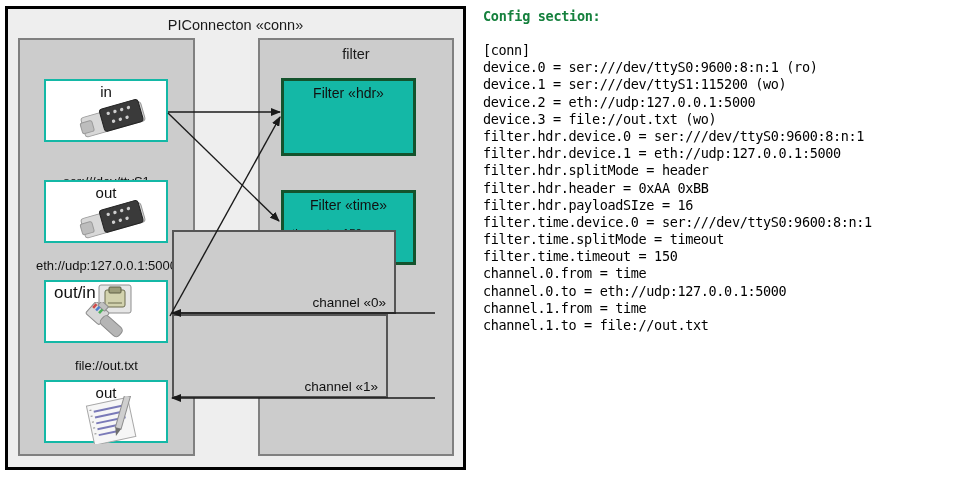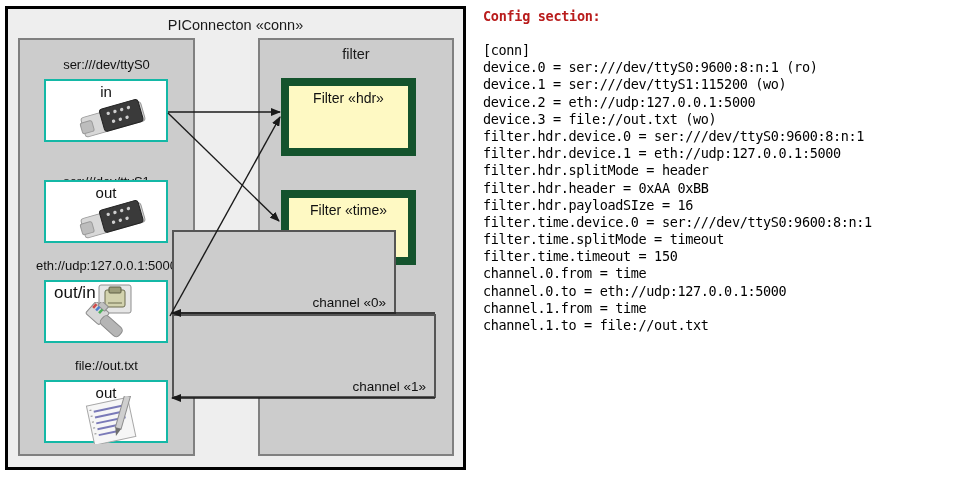--- a/index.html
+++ b/index.html
@@ -40,21 +40,21 @@
     box-sizing:border-box;
   }
   .dev-io{
     position:absolute;left:0;top:2px;width:100%;text-align:center;
     font-size:15px;color:#111111;font-weight:400;
   }
   .dev-io.left{text-align:left;left:8px;width:auto;font-size:17px;top:1px;}
 
   
   .filter-box{
-    position:absolute;background:#fef9c3;border:8px solid #14532d;
+    position:absolute;background:#14b8a6;border:3px solid #14532d;
     box-sizing:border-box;
   }
   .filter-title{
     position:absolute;left:0;top:4px;width:100%;text-align:center;
     font-size:14px;color:#111111;
   }
   .filter-attrs{
     position:absolute;left:8px;font-size:11.5px;color:#111111;line-height:15px;
   }
 
@@ -67,21 +67,21 @@
     position:absolute;right:8px;bottom:2px;font-size:13.5px;color:#111111;
     white-space:nowrap;
   }
 
   svg.edges{position:absolute;left:0;top:0;width:478px;height:484px;pointer-events:none;}
 
   
   #config{position:absolute;left:478px;top:0;width:486px;height:484px;background:#ffffff;}
   #config-heading{
     position:absolute;left:5px;top:8px;font-family:"DejaVu Sans Mono","Liberation Mono",monospace;
-    font-size:13.5px;font-weight:bold;color:#b91c1c;letter-spacing:-0.3px;
+    font-size:13.5px;font-weight:bold;color:#15803d;letter-spacing:-0.3px;
   }
   #config-lines{
     position:absolute;left:5px;top:42px;
     font-family:"DejaVu Sans Mono","Liberation Mono",monospace;
     font-size:13.5px;color:#000000;line-height:17.2px;white-space:pre;
     letter-spacing:-0.35px;
   }
   .cfg-line{display:block;height:17.2px;}
 
   
@@ -93,21 +93,20 @@
 <div id="root">
 
   <div id="diagram">
 
     <div class="outer-frame">
       <div class="outer-title">PIConnecton «conn»</div>
     </div>
 
     <div class="panel" id="devices-panel"></div>
 
-    <div class="dev-label" style="left:18px;top:57px;width:177px;">ser:///dev/ttyS0</div>
     <div class="dev-box" style="left:44px;top:79px;width:124px;height:63px;">
       <div class="dev-io">in</div>
       <svg class="icon" style="left:26px;top:16px;" width="84" height="44" viewBox="0 0 84 44">
         <g transform="rotate(-16 42 22)">
           <rect x="10" y="12" width="62" height="20" rx="3" fill="#d8d8d8" stroke="#9a9a9a"></rect>
           <rect x="30" y="9" width="40" height="23" rx="3" fill="#3a3a3a" stroke="#222"></rect>
           <g fill="#cfcfcf">
             <circle cx="38" cy="15" r="1.7"></circle>
               <circle cx="45" cy="15" r="1.7"></circle>
             <circle cx="52" cy="15" r="1.7"></circle>
@@ -207,21 +206,21 @@
       <div class="filter-title">Filter «time»</div>
       <div class="filter-attrs" style="top:33px;">
         <div>timeout = 150 ms</div>
       </div>
     </div>
 
     <div class="channel-box" style="left:172px;top:230px;width:224px;height:84px;">
       <div class="channel-label">channel «0»</div>
     </div>
 
-    <div class="channel-box" style="left:172px;top:314px;width:264px;height:84px;text-align:right;">
+    <div class="channel-box" style="left:172px;top:314px;width:216px;height:84px;text-align:right;">
       <div class="channel-label">channel «1»</div>
     </div>
 
     <svg class="edges">
       <defs>
         <marker id="ah" markerWidth="10" markerHeight="8" refX="9" refY="4" orient="auto" markerUnits="userSpaceOnUse">
           <path d="M0,0 L10,4 L0,8 z" fill="#1a1a1a"></path>
         </marker>
       </defs>
 

